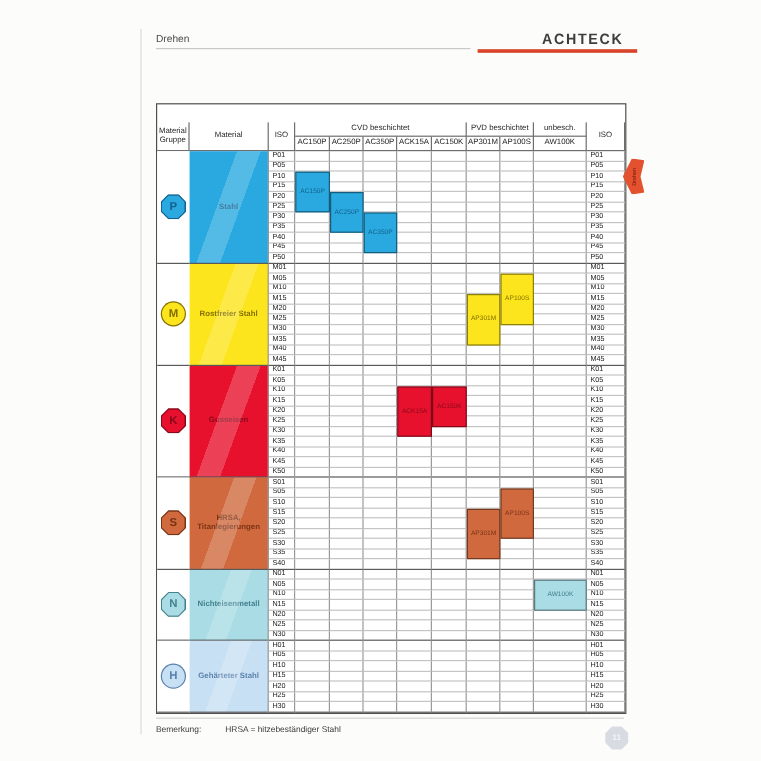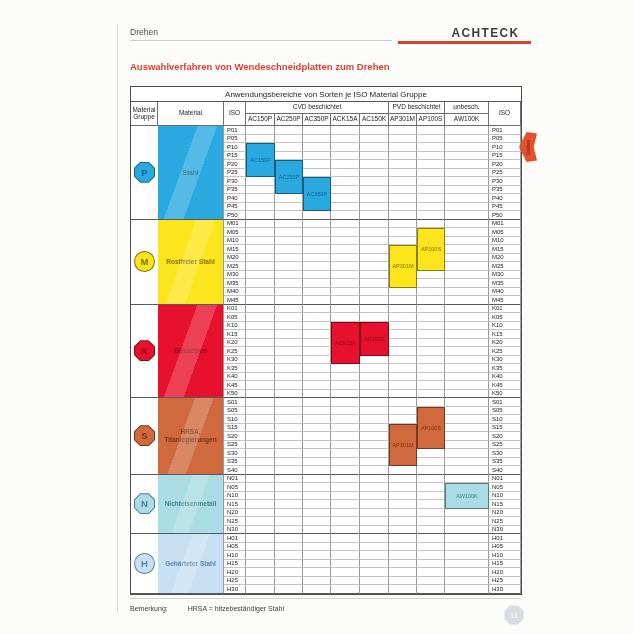--- a/index.html
+++ b/index.html
@@ -56,24 +56,22 @@
 <body>
 
 <div class="page">
   <div class="margin-rule"></div>
 
   <div class="hdr-left">Drehen</div>
   <div class="hdr-rule"></div>
   <div class="brand">ACHTECK</div>
   <div class="brand-rule"></div>
 
-  <div class="doc-title">Auswahlverfahren von Wendeschneidplatten zum Drehen</div>
 
   <div class="grid">
-      <div class="c title-cell" style="grid-area: 1 / 1 / 2 / 13;">Anwendungsbereiche von Sorten je ISO Material Gruppe</div>
       <div class="c hd" style="grid-area: 2 / 1 / 4 / 2;">Material Gruppe</div>
       <div class="c hd" style="grid-area: 2 / 2 / 4 / 3;">Material</div>
       <div class="c hd" style="grid-area: 2 / 3 / 4 / 4;">ISO</div>
       <div class="c hd" style="grid-area: 2 / 4 / 3 / 9;">CVD beschichtet</div>
       <div class="c hd" style="grid-area: 2 / 9 / 3 / 11;">PVD beschichtet</div>
       <div class="c hd" style="grid-area: 2 / 11 / 3 / 12;">unbesch.</div>
       <div class="c hd" style="grid-area: 2 / 12 / 4 / 13;">ISO</div>
       <div class="c hd" style="grid-area: 3 / 4 / 4 / 5;">AC150P</div>
       <div class="c hd" style="grid-area: 3 / 5 / 4 / 6;">AC250P</div>
       <div class="c hd" style="grid-area: 3 / 6 / 4 / 7;">AC350P</div>

